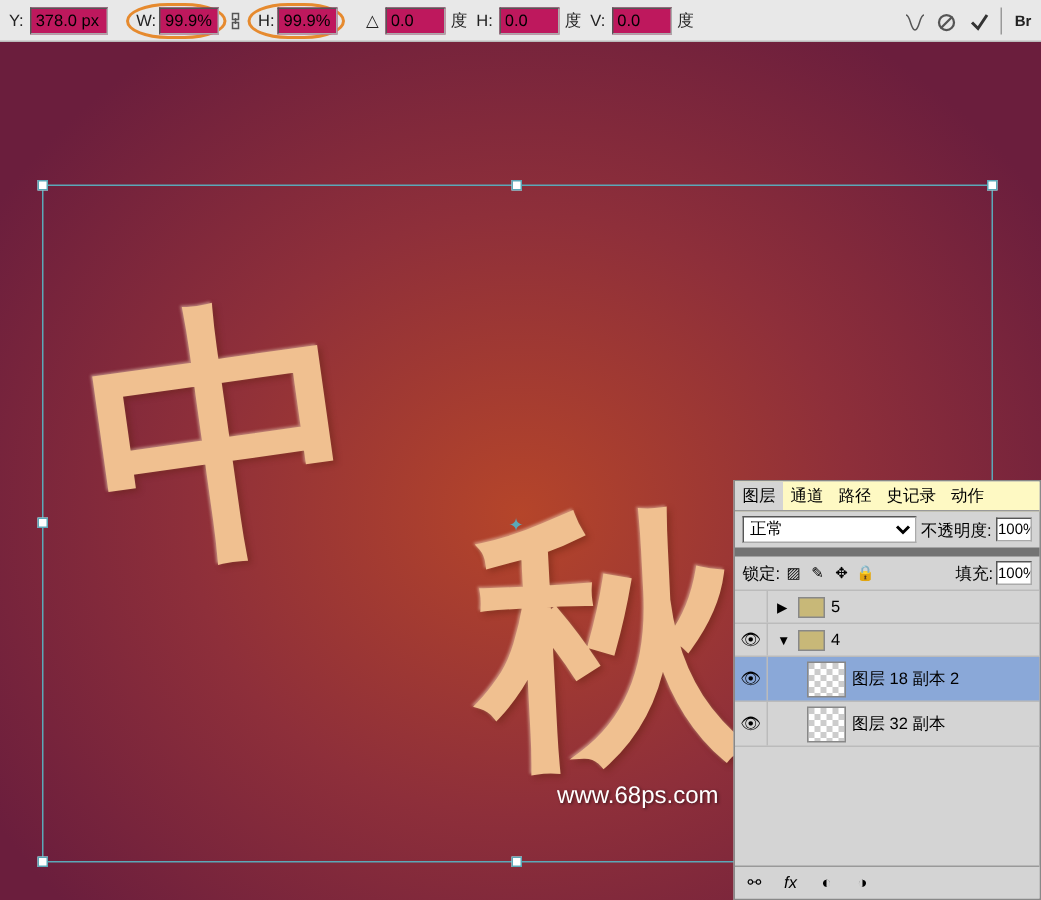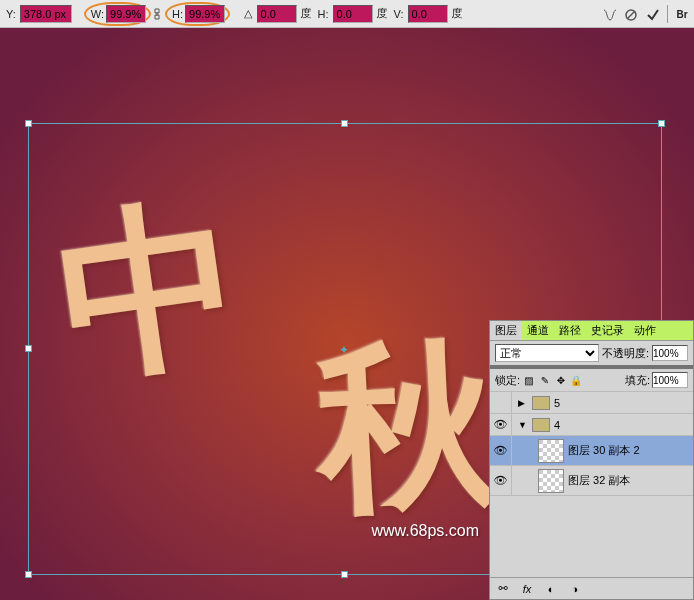--- a/index.html
+++ b/index.html
@@ -33,27 +33,27 @@
     
     
     .art-text { position: absolute; top: 130px; left: 60px; font-size: 180px; font-weight: bold; font-family: "STKaiti","KaiTi",serif; color: #f0c090; text-shadow: 2px 2px 4px rgba(90,30,10,0.4), -1px -1px 2px rgba(255,240,210,0.5); transform: rotate(-8deg); letter-spacing: -10px; }
     .art-text .c1 { display: inline-block; }
     .art-text .c2 { display: inline-block; transform: translate(30px, 170px) rotate(5deg); }
     
     .watermark { position: absolute; right: 215px; bottom: 60px; color: #fff; font-size: 16px; text-shadow: 1px 1px 2px rgba(0,0,0,0.5); }
     
     
     .layers-panel { position: absolute; right: 0; top: 320px; width: 205px; height: 280px; background: #d4d4d4; border: 1px solid #888; font-size: 11px; }
-    .panel-tabs { display: flex; background: #bef264; height: 20px; border-bottom: 1px solid #999; }
+    .panel-tabs { display: flex; background: #fef9c3; height: 20px; border-bottom: 1px solid #999; }
     .panel-tab { padding: 2px 5px; cursor: pointer; font-size: 11px; white-space: nowrap; }
     .panel-tab.active { background: #d4d4d4; }
-    .panel-row { display: flex; align-items: center; padding: 3px 5px; gap: 3px; border-bottom: 4px solid #737373; }
+    .panel-row { display: flex; align-items: center; padding: 3px 5px; gap: 3px; border-bottom: 6px solid #737373; }
     .blend-select { flex: 1; height: 18px; font-size: 11px; background: #fff; border: 1px inset #aaa; }
     .opacity-label { font-size: 11px; }
-    .opacity-input { width: 36px; height: 16px; font-size: 10px; background: #fff; border: 1px inset #aaa; }
+    .opacity-input { width: 24px; height: 16px; font-size: 10px; background: #fff; border: 1px inset #aaa; }
     .lock-row { padding: 3px 5px; display: flex; align-items: center; gap: 2px; border-bottom: 1px solid #bbb; font-size: 11px; }
     .lock-icon { width: 14px; height: 14px; display: inline-flex; align-items: center; justify-content: center; font-size: 10px; }
     
     .layers-list { overflow: auto; }
     .layer-row { display: flex; align-items: center; height: 30px; border-bottom: 1px solid #bbb; background: #d4d4d4; }
     .layer-row.selected { background: #8aa8d8; }
     .layer-row.group { height: 22px; }
     .eye-col { width: 22px; height: 100%; display: flex; align-items: center; justify-content: center; border-right: 1px solid #bbb; }
     .eye { font-size: 11px; }
     .layer-indent { display: inline-block; }
@@ -187,21 +187,21 @@
       <span class="folder-toggle">▼</span>
       <span class="folder-thumb"></span>
       <span class="layer-name">4</span>
     </div>
     <div class="layer-row selected">
       <div class="eye-col">
           <span class="eye">👁</span>
         </div>
       <span class="layer-indent" style="width:22px"></span>
       <span class="layer-thumb"></span>
-      <span class="layer-name">图层 30 副本 2</span>
+      <span class="layer-name">图层 18 副本 2</span>
     </div>
     <div class="layer-row">
       <div class="eye-col">
           <span class="eye">👁</span>
         </div>
       <span class="layer-indent" style="width:22px"></span>
       <span class="layer-thumb"></span>
       <span class="layer-name">图层 32 副本</span>
     </div>
   </div>

